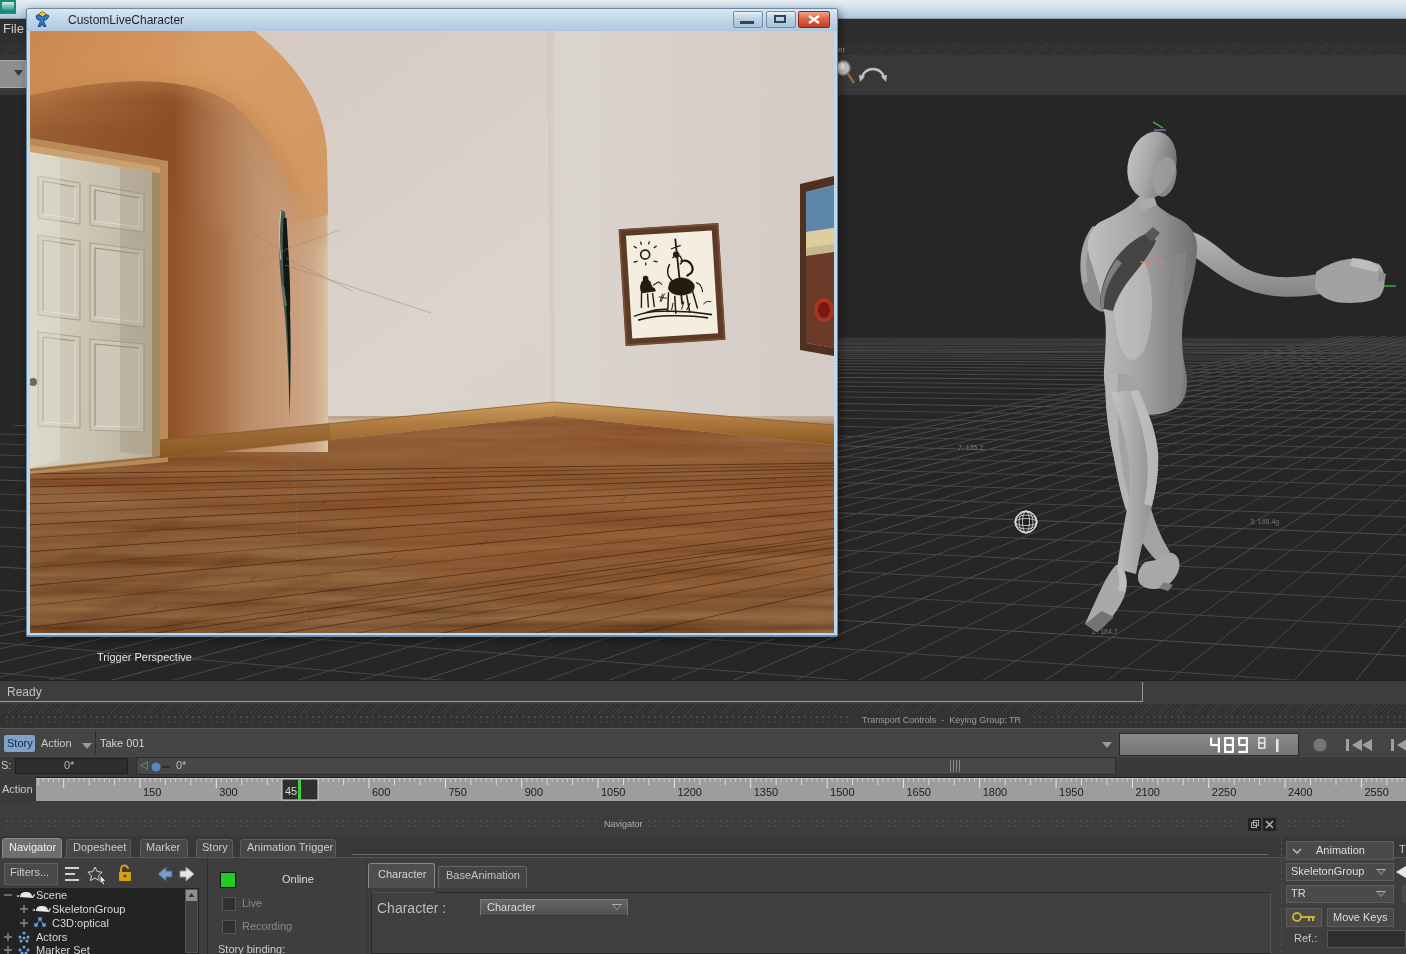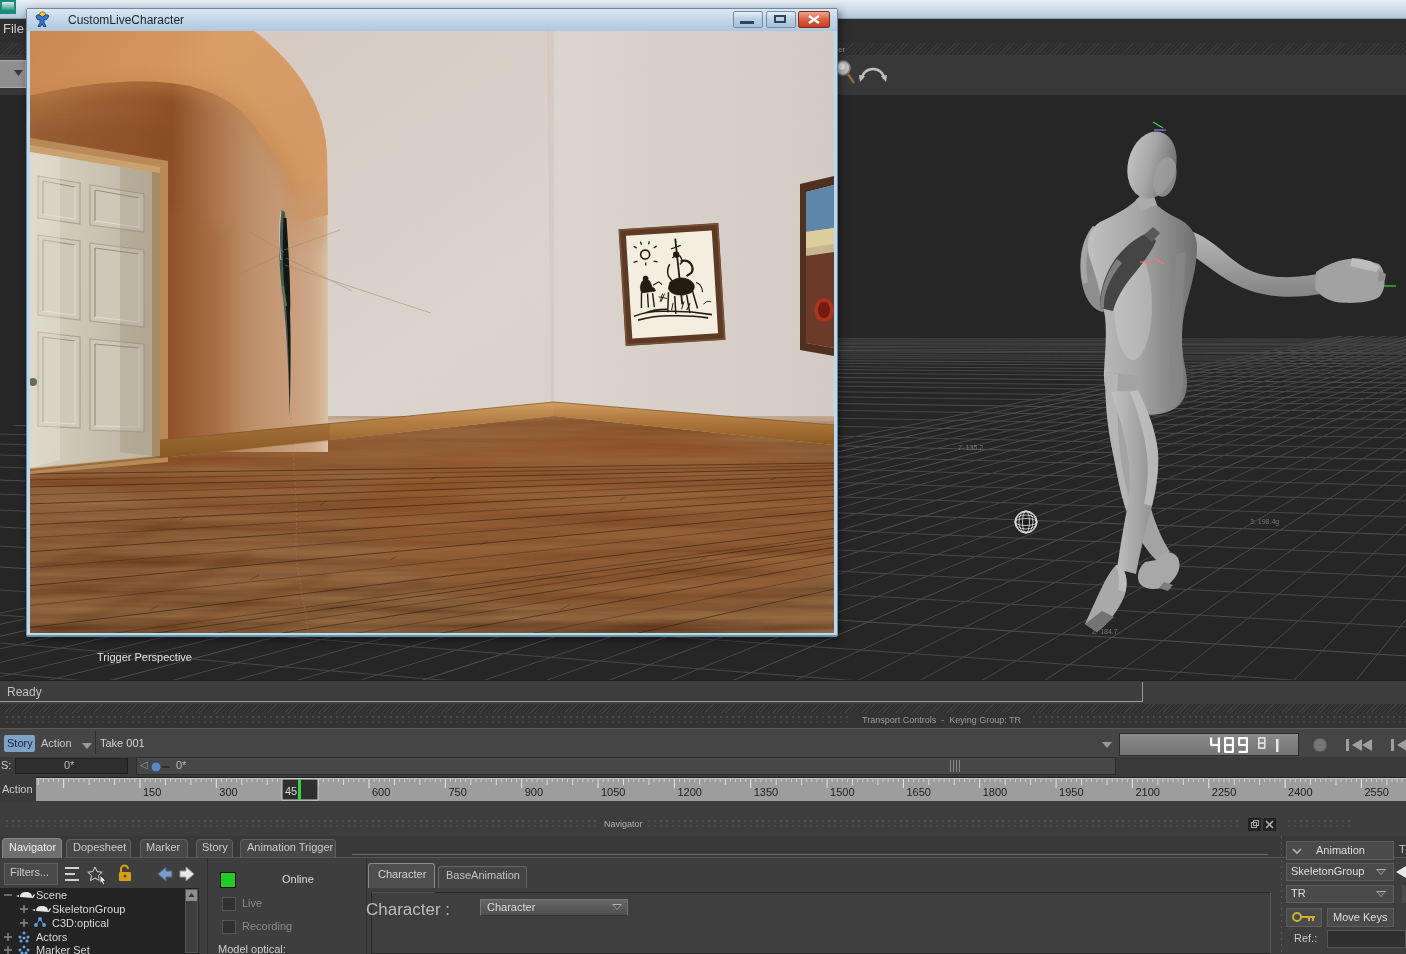--- a/index.html
+++ b/index.html
@@ -693,31 +693,31 @@
   </g>
 </svg>
 <div class="a" style="left:207px;top:858px;width:1px;height:96px;background:#2e2e2e;"></div>
 
 <div class="a" style="left:220px;top:872px;width:14px;height:14px;background:#22cc22;border:1px solid #111;"></div>
 <div class="tx" style="left:242px;top:873px;font-size:11px;color:#dcdcdc;margin-left:40px;">Online</div>
 <div class="a" style="left:222px;top:897px;width:12px;height:12px;background:#303030;border:1px solid #555;"></div>
 <div class="tx" style="left:242px;top:897px;font-size:11px;color:#8a8a8a;">Live</div>
 <div class="a" style="left:222px;top:920px;width:12px;height:12px;background:#303030;border:1px solid #555;"></div>
 <div class="tx" style="left:242px;top:920px;font-size:11px;color:#8a8a8a;">Recording</div>
-<div class="tx" style="left:218px;top:943px;font-size:11px;color:#cccccc;">Model optical:</div>
+<div class="tx" style="left:218px;top:943px;font-size:11px;color:#cccccc;">Story binding:</div>
 <div class="a" style="left:366px;top:858px;width:1px;height:96px;background:#333;"></div>
 
 <div class="a" style="left:368px;top:863px;width:67px;height:25px;background:#4e4e4e;border:1px solid #8a8a8a;border-bottom:none;border-radius:3px 3px 0 0;box-sizing:border-box;"></div>
 <div class="tx" style="left:378px;top:868px;font-size:11px;color:#d2d2d2;">Character</div>
 <div class="a" style="left:438px;top:866px;width:89px;height:22px;background:#454545;border:1px solid #666;border-bottom:none;border-radius:3px 3px 0 0;box-sizing:border-box;"></div>
 <div class="tx" style="left:446px;top:869px;font-size:11px;color:#c2c2c2;">BaseAnimation</div>
 
 <div class="a" style="left:371px;top:892px;width:900px;height:62px;border:1px solid #292929;border-right:1px solid #555;background:#3f3f3f;box-sizing:border-box;"></div>
 <div class="a" style="left:372px;top:892px;width:63px;height:1px;background:#4e4e4e;"></div>
-<div class="tx" style="left:366px;top:900px;font-size:17px;color:#bdbdbd;">Character :</div>
+<div class="tx" style="left:377px;top:900px;font-size:14px;color:#bdbdbd;">Character :</div>
 <div class="a" style="left:480px;top:899px;width:148px;height:17px;background:linear-gradient(#666,#4e4e4e);border:1px solid #777;border-bottom-color:#333;box-sizing:border-box;"></div>
 <div class="tx" style="left:487px;top:901px;font-size:11px;color:#dcdcdc;">Character</div>
 <svg class="a" style="left:610px;top:903px;" width="14" height="9">
       <path d="M2 1 h10 l-5 6 z" fill="#b0b0b0"></path>
       <path d="M3.5 2 h7 l-3.5 4.2 z" fill="#555"></path>
     </svg>
 
 <div class="a" style="left:1281px;top:836px;width:1px;height:118px;background:repeating-linear-gradient(#5a5a5a 0 2px,#3e3e3e 2px 6px);"></div>
 <div class="a" style="left:1286px;top:841px;width:108px;height:19px;background:#4a4a4a;border:1px solid #5d5d5d;box-sizing:border-box;"></div>
 <svg class="a" style="left:1291px;top:847px;" width="12" height="8">

